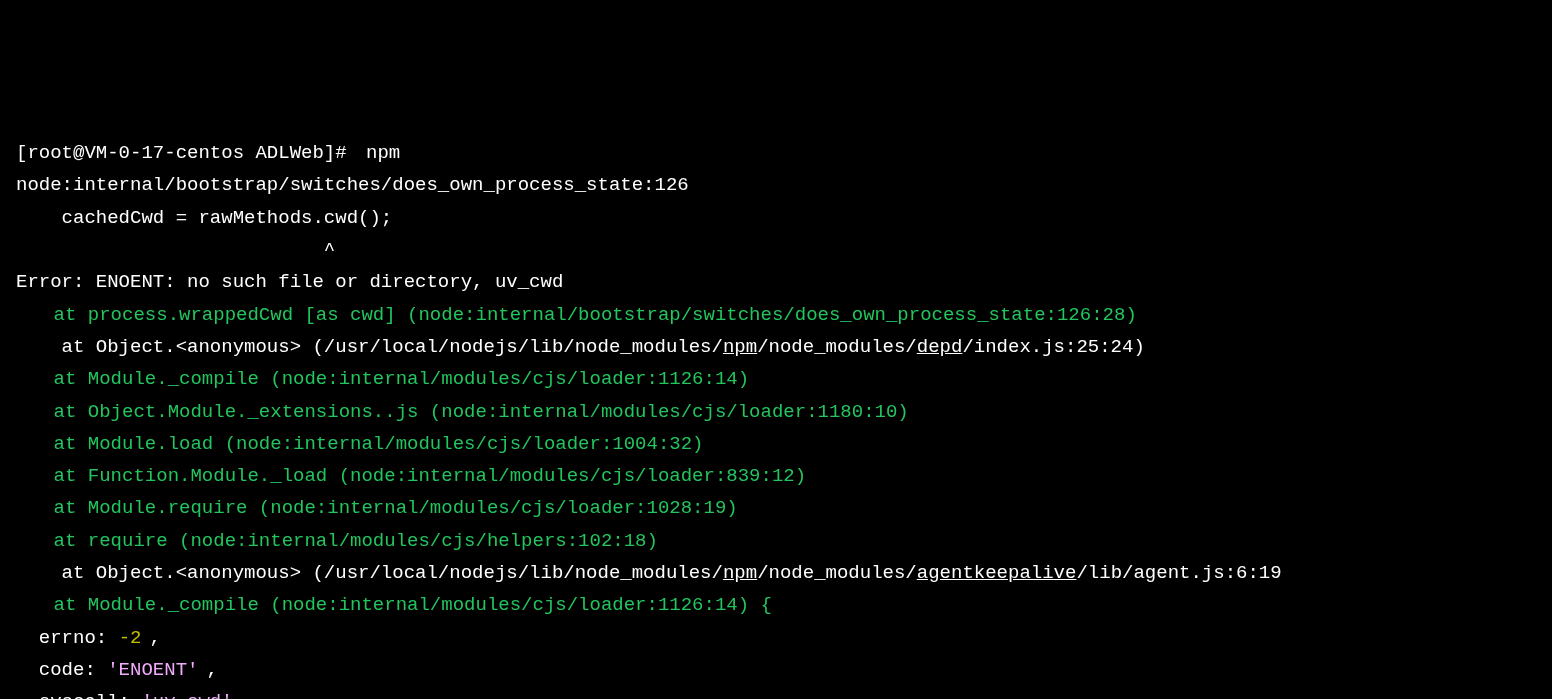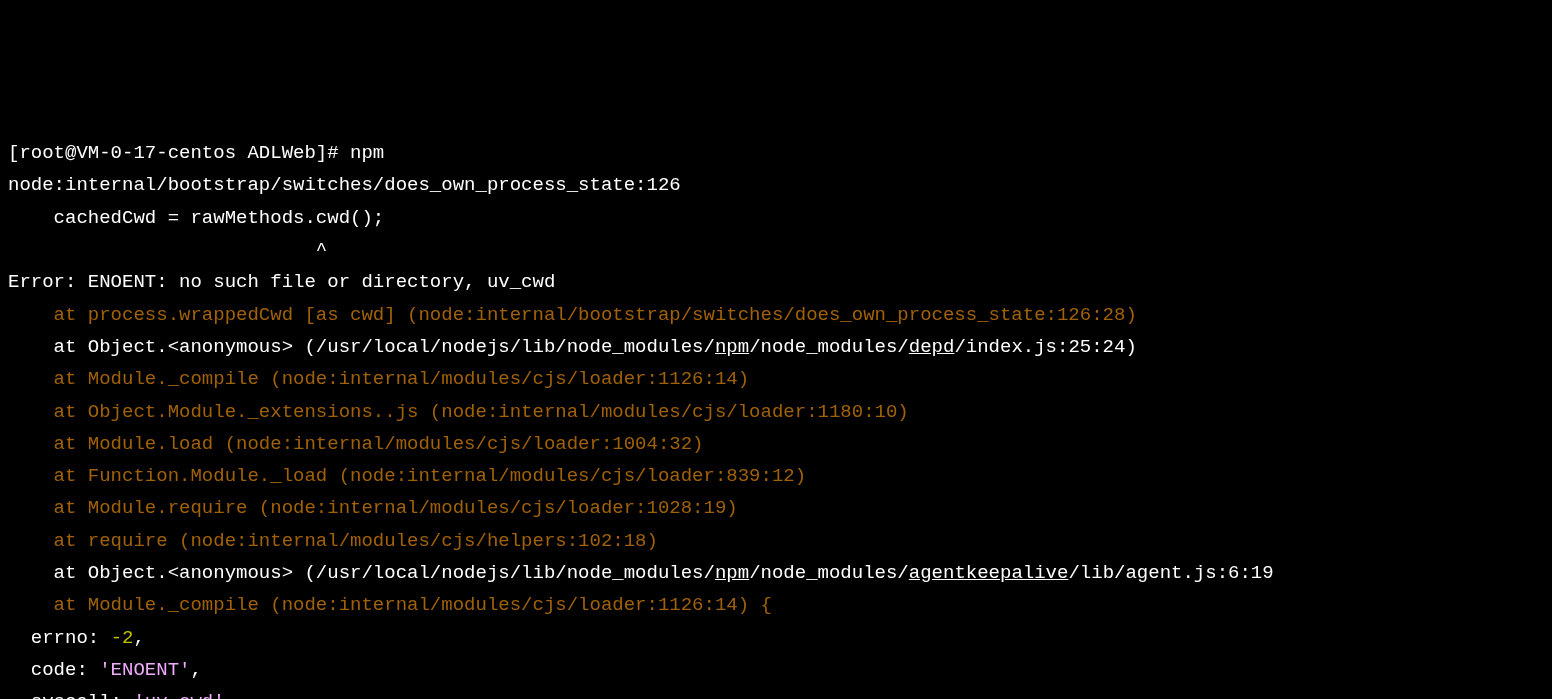--- a/index.html
+++ b/index.html
@@ -12,25 +12,26 @@
     color: #ffffff;
     white-space: pre;
     overflow: hidden;
     width: 1552px;
     box-sizing: border-box;
   }
   .line {
     display: block;
   }
   .dim {
-    color: #a16207;
+    color: #22c55e;
   }
   .bright {
     color: #ffffff;
     font-weight: 500;
+    margin-left: 8px;
   }
   .yellow {
     color: #c0c000;
   }
   .green {
     color: #f0abfc;
   }
   .underline {
     text-decoration: underline;
   }

